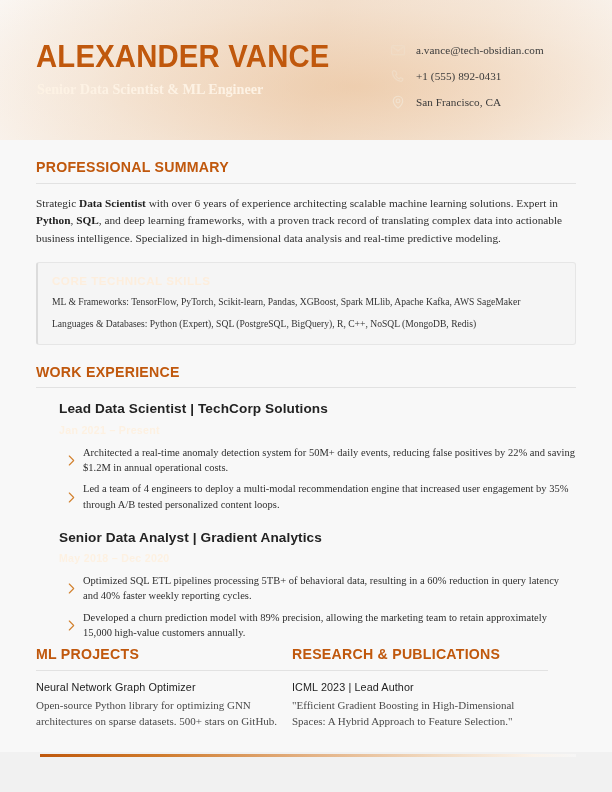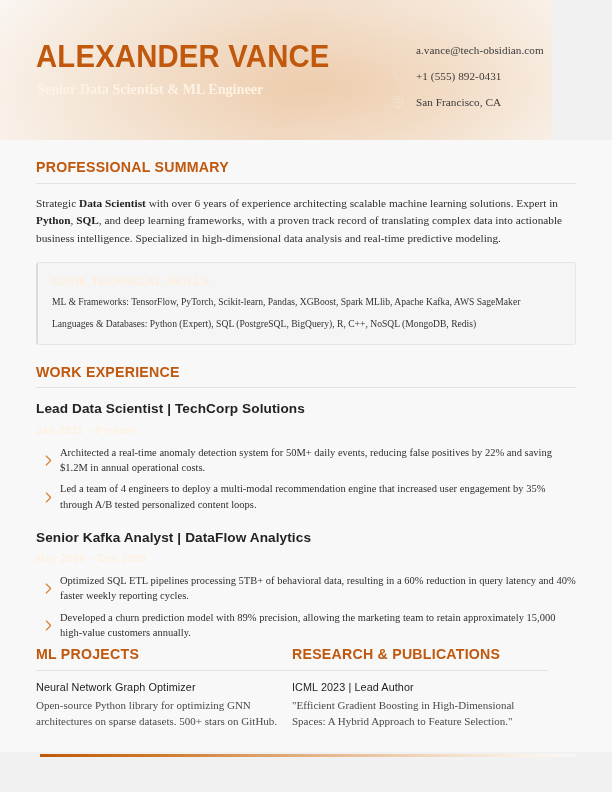--- a/index.html
+++ b/index.html
@@ -20,21 +20,21 @@
     height: 792px;
     background: #f1f1f1;
     overflow: hidden;
   }
 
   
   .header {
     position: absolute;
     left: 0;
     top: 0;
-    width: 552px;
+    width: 612px;
     height: 140px;
     background:
       radial-gradient(115% 150% at 58% 62%, rgba(233,186,140,0.55) 0%, rgba(240,210,180,0.35) 38%, rgba(250,240,232,0.12) 72%, rgba(255,255,255,0) 100%),
       linear-gradient(100deg, #fbfaf9 0%, #f7efe7 22%, #f3e4d6 52%, #f7eee5 78%, #fbfaf9 100%);
   }
   .header-inner {
     position: absolute;
     left: 36px;
     top: 0;
     right: 22px;
@@ -168,21 +168,21 @@
   .skill-line {
     font-family: "Liberation Serif", serif;
     font-size: 9.6px;
     line-height: 1.48;
     color: #333333;
     margin-bottom: 7px;
   }
   .skill-line:last-child { margin-bottom: 0; }
 
   
-  .job { margin-top: 0; }
+  .job { margin-top: 0; margin-left: 23px; }
   .job-title {
     font-family: "Liberation Sans Narrow", "Liberation Sans", sans-serif;
     font-weight: bold;
     font-size: 13.6px;
     color: #232323;
     line-height: 1;
     margin: 0;
     letter-spacing: 0.1px;
     white-space: nowrap;
   }
@@ -351,21 +351,21 @@
                 <svg width="7" height="11" viewBox="0 0 7 11" fill="none" stroke="#d2812e" stroke-width="1.1" stroke-linecap="round" stroke-linejoin="round">
                     <path d="M1.3 1 L5.7 5.5 L1.3 10"></path>
                   </svg>
               </span>
               <span class="bullet-text">Led a team of 4 engineers to deploy a multi-modal recommendation engine that increased user engagement by 35% through A/B tested personalized content loops.</span>
             </div>
           </div>
         </div>
 
         <div class="job" style="margin-top:19px;">
-          <div class="job-title">Senior Kafka Analyst | DataFlow Analytics</div>
+          <div class="job-title">Senior Data Analyst | Gradient Analytics</div>
           <div class="job-date">May 2018 – Dec 2020</div>
           <div class="bullets">
             <div class="bullet">
               <span class="chev">
                 <svg width="7" height="11" viewBox="0 0 7 11" fill="none" stroke="#d2812e" stroke-width="1.1" stroke-linecap="round" stroke-linejoin="round">
                     <path d="M1.3 1 L5.7 5.5 L1.3 10"></path>
                   </svg>
               </span>
               <span class="bullet-text">Optimized SQL ETL pipelines processing 5TB+ of behavioral data, resulting in a 60% reduction in query latency and 40% faster weekly reporting cycles.</span>
             </div>

